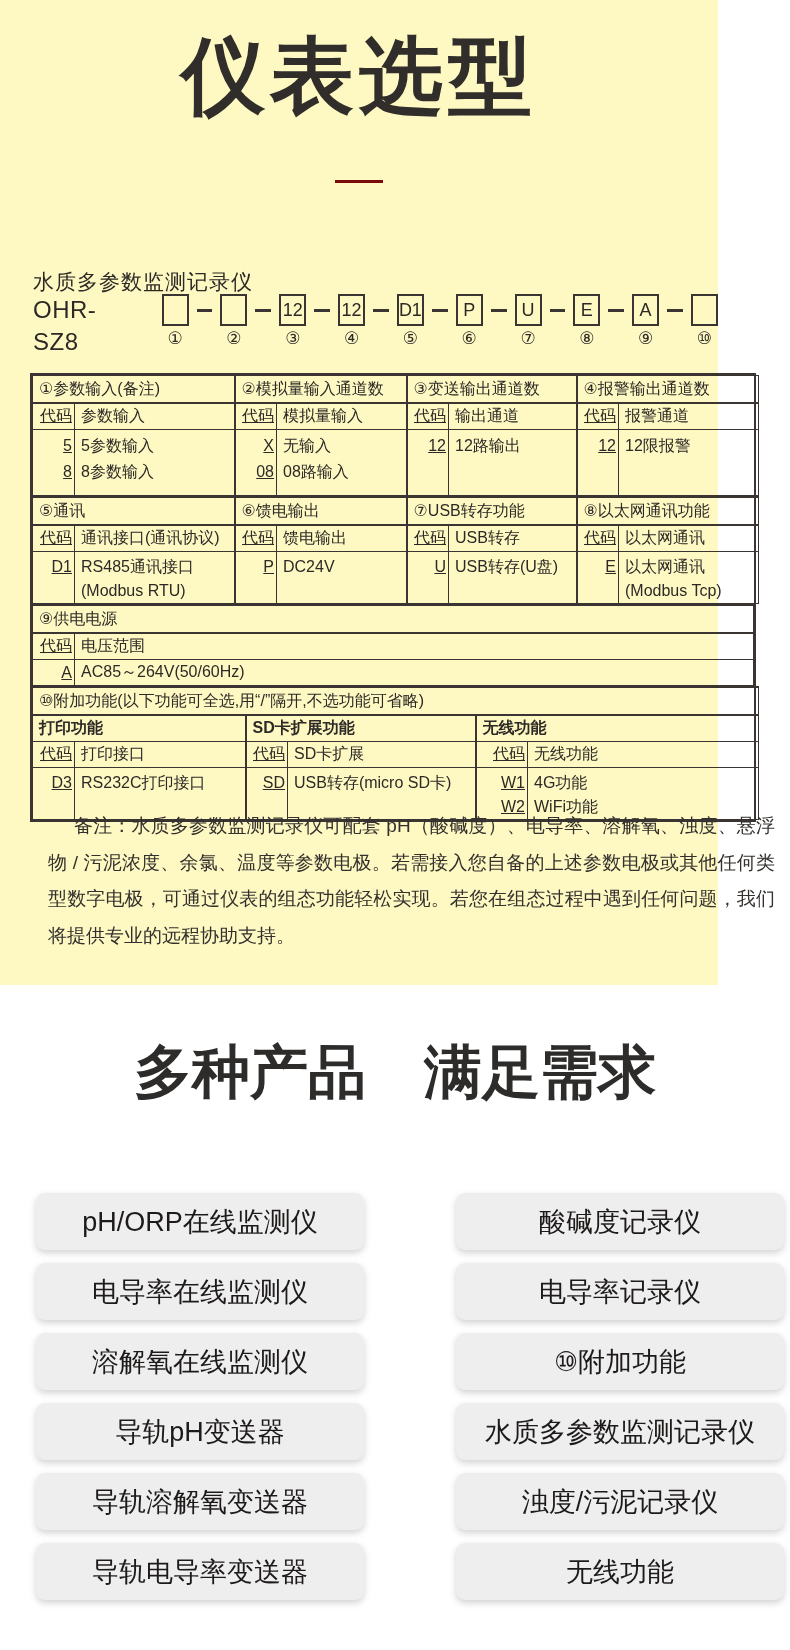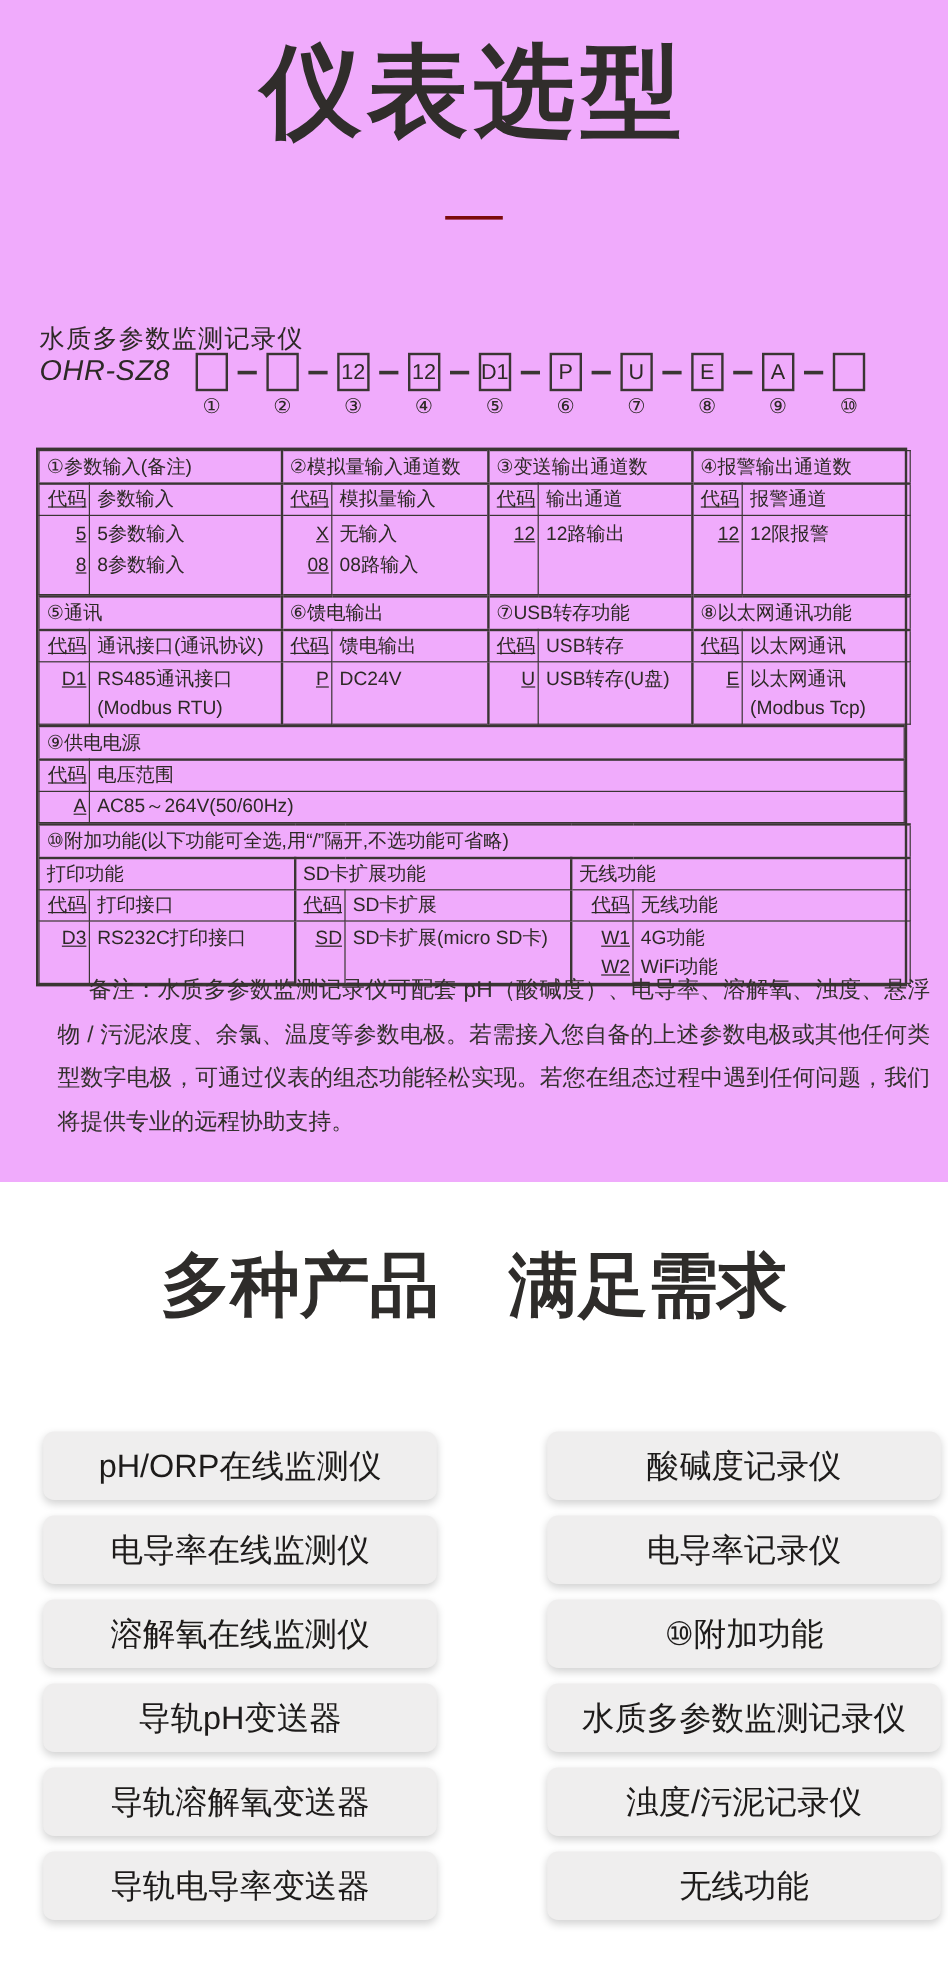--- a/index.html
+++ b/index.html
@@ -1,29 +1,29 @@
 <!DOCTYPE html>
 <html><head>
 <meta charset="utf-8">
 <style>
   html,body{margin:0;padding:0;}
   body{width:790px;font-family:"Liberation Sans","DejaVu Sans",sans-serif;}
   .page{position:relative;width:790px;height:1650px;overflow:hidden;background:#ffffff;}
 
   
-  .hero{position:absolute;top:0;left:0;width:790px;height:985px;background:#f0abfc;}
+  .hero{position:absolute;top:0;left:0;width:718px;height:985px;background:#fef9c3;}
   .hero-title{position:absolute;top:30px;left:0;width:100%;margin:0;text-align:center;
     font-size:84px;line-height:1.1;font-weight:900;color:#302d2b;letter-spacing:5px;}
   .title-divider{position:absolute;top:180px;left:50%;transform:translateX(-50%);
     width:48px;height:3px;background:#7b0b0b;}
 
   .product-name{position:absolute;top:268px;left:33px;font-size:21px;color:#2d2926;letter-spacing:1px;}
 
   .model-line{position:absolute;top:294px;left:33px;display:flex;align-items:flex-start;column-gap:8px;}
-  .model-prefix{font-size:24px;font-weight:500;color:#2d2926;line-height:32px;letter-spacing:0.5px;margin-right:13px;font-style:italic;}
+  .model-prefix{font-size:24px;font-weight:500;color:#2d2926;line-height:32px;letter-spacing:0.5px;margin-right:13px;}
   .slot{display:flex;flex-direction:column;align-items:center;width:27px;}
   .slot-box{box-sizing:border-box;width:27px;height:32px;border:2px solid #3a3533;
     font-size:18px;color:#2d2926;display:flex;align-items:center;justify-content:center;}
   .slot-num{margin-top:4px;font-size:17px;color:#2d2926;line-height:1;}
   .dash-sep{width:16px;height:3px;background:#3a3533;margin-top:15px;}
 
   
   .spec-table{position:absolute;top:373px;left:30px;width:726px;border:2px solid #3a3533;box-sizing:border-box;}
   .spec-table table{border-collapse:collapse;width:100%;table-layout:fixed;
     font-size:16px;color:#2d2926;}
@@ -33,21 +33,21 @@
   .spec-table tr.colhead td{height:25px;}
   .spec-table td.code{text-align:right;padding:0 2px;text-decoration:underline;}
   .spec-table td.data{vertical-align:top;padding-top:3px;line-height:26px;}
   .spec-table .secL{border-left-width:2px;}
   .spec-table table + table{border-top:2px solid #3a3533;}
   .t1 td.data{height:62px;}
   .t2 td.data{height:48px;line-height:24px;}
   .t4 td.data{height:46px;line-height:24px;}
   .t3 td{height:25px;}
   .t3 th.sec,.t4 th.sec{border-bottom-width:2px;}
-  .t4 td.ghead{height:25px;font-weight:normal;}
+  .t4 td.ghead{height:25px;font-weight:bold;}
 
   .note{position:absolute;top:790px;left:30px;width:727px;margin:18px;
     font-size:19px;line-height:1.93;color:#33302d;text-align:justify;text-indent:26px;}
 
   
   .products{position:absolute;top:985px;left:0;width:790px;height:665px;background:#ffffff;}
   .products-title{position:absolute;top:55px;left:0;width:100%;margin:0;text-align:center;
     font-size:58px;line-height:1.1;font-weight:900;color:#2e2c2a;white-space:pre;}
   .pill-grid{position:absolute;top:208px;left:36px;width:748px;display:flex;column-gap:92px;}
   .pill-col{display:flex;flex-direction:column;row-gap:13px;width:328px;}
@@ -292,21 +292,21 @@
           <td class="code data">
             <div>D3</div>
           </td>
           <td class="data">
             <div>RS232C打印接口</div>
           </td>
           <td class="code data secL">
             <div>SD</div>
           </td>
           <td class="data">
-            <div>SD卡扩展(micro SD卡)</div>
+            <div>USB转存(micro SD卡)</div>
           </td>
           <td class="code data secL">
             <div>W1</div>
             <div>W2</div>
           </td>
           <td class="data">
             <div>4G功能</div>
             <div>WiFi功能</div>
           </td>
         </tr>

